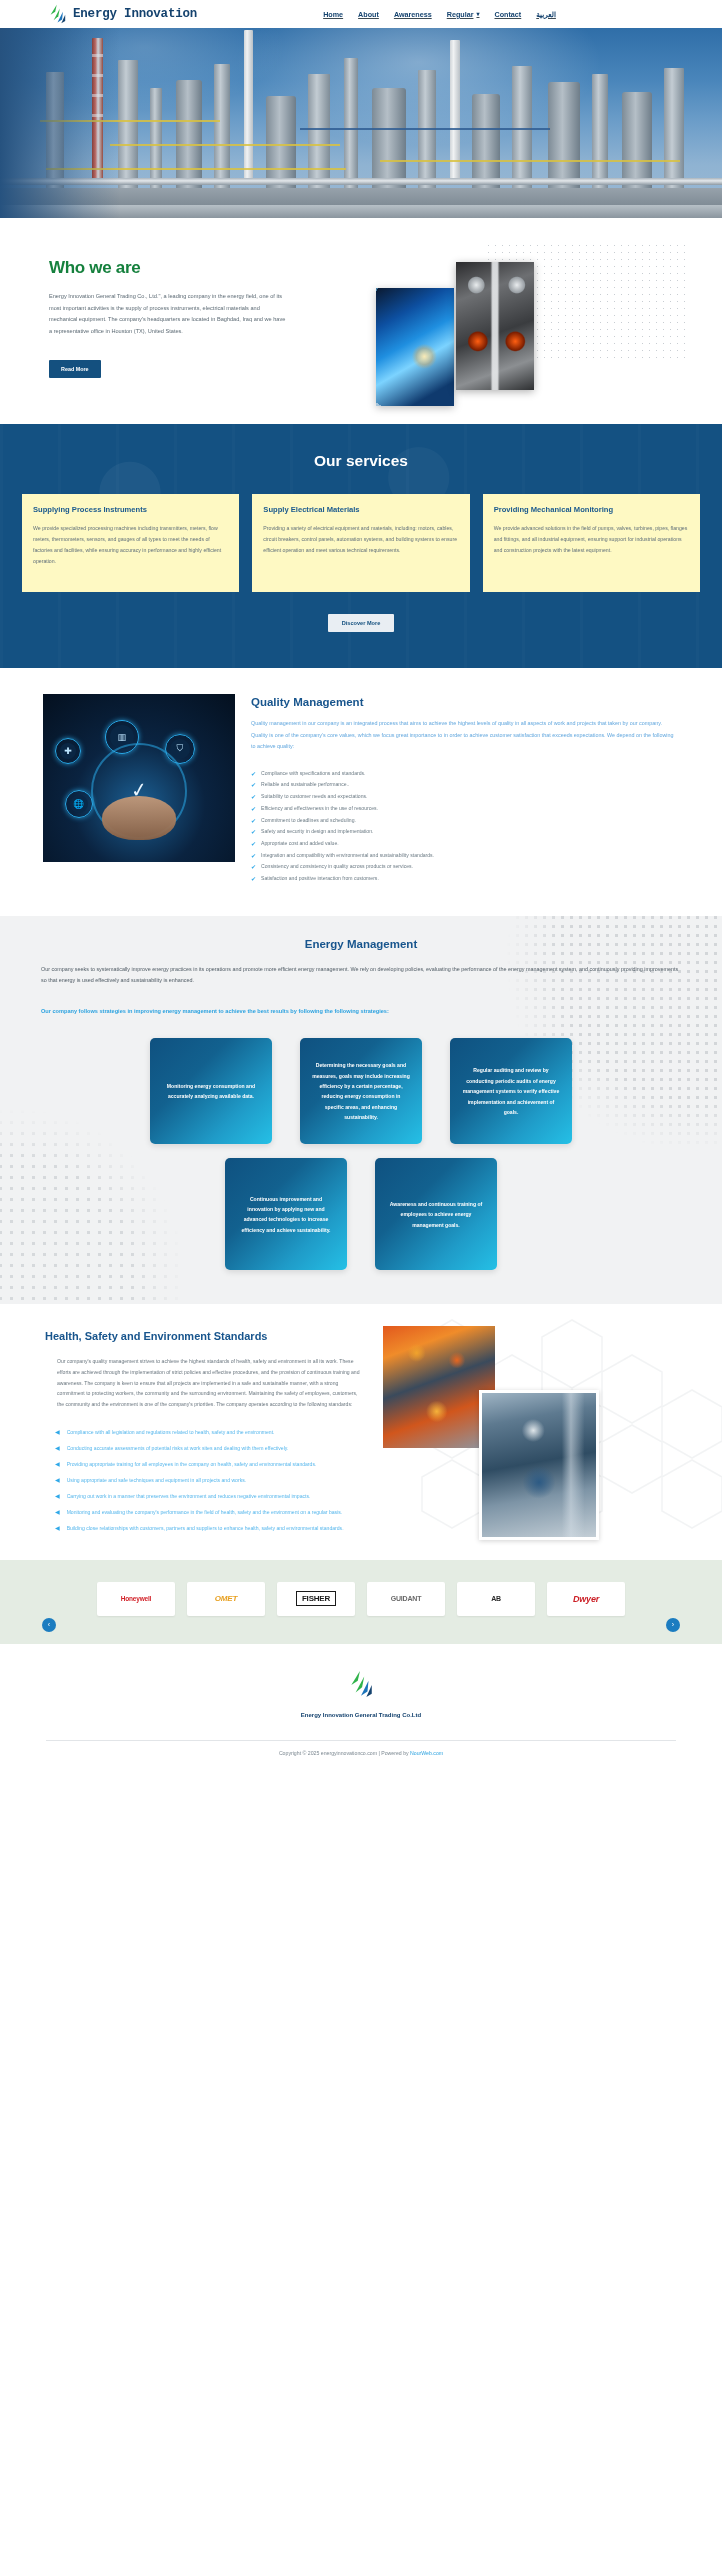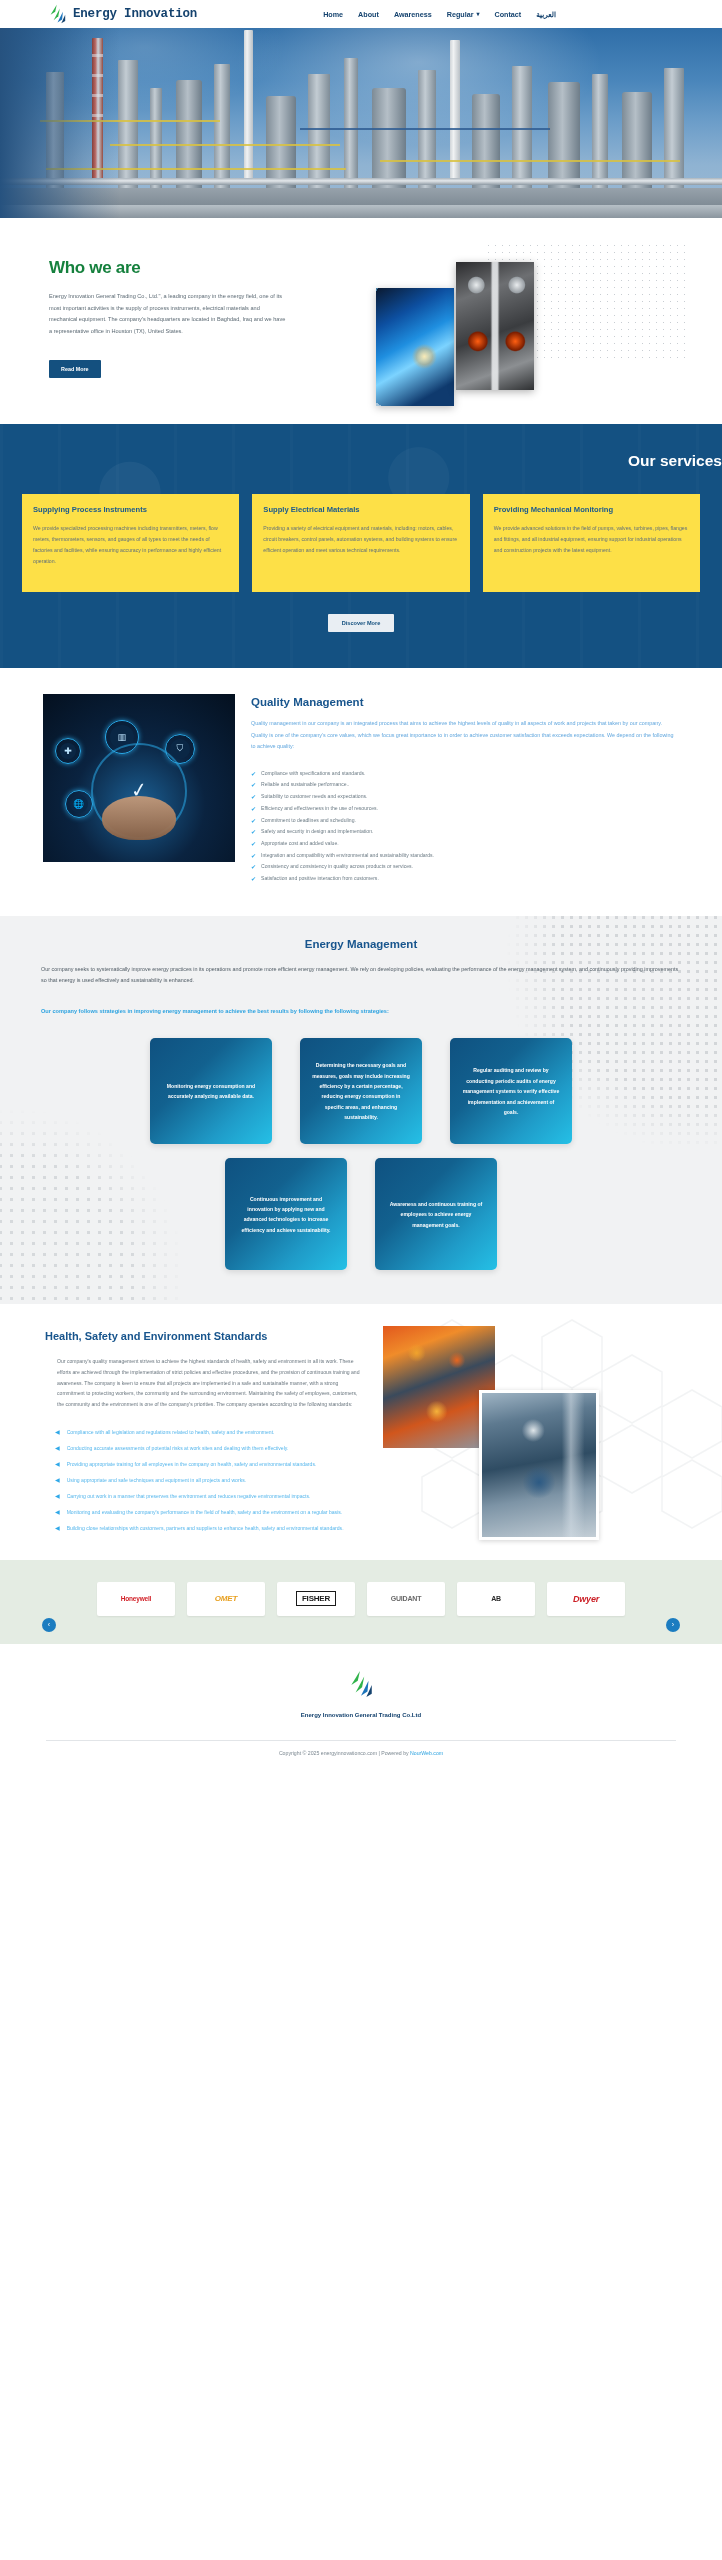--- a/index.html
+++ b/index.html
@@ -23,21 +23,21 @@
     position: relative;
     z-index: 20;
   }
   .brand { display: flex; align-items: center; gap: 6px; }
   .brand-mark { width: 19px; height: 20px; position: relative; display:block; }
   .brand-name {
     font-size: 12.5px; font-weight: bold; color: #14426e; letter-spacing: -0.2px;
     white-space: nowrap;
     font-family: Liberation Mono, monospace;
   }
-  .nav { display: flex; align-items: center; gap: 15px; margin-left: 126px; }
+  .nav { display: flex; align-items: center; gap: 15px; margin-left: 126px; text-decoration: underline; }
   .nav a {
     font-size: 7.2px; font-weight: bold; color: #14426e; text-decoration: none;
     white-space: nowrap; display: inline-flex; align-items: center; gap: 3px;
   }
   .caret { font-size: 6px; line-height: 1; }
 
   
   .hero { height: 190px; position: relative; overflow: hidden; background: #1c4a74; }
   .hero-sky {
     position: absolute; inset: 0;
@@ -150,26 +150,26 @@
     padding: 28px 0 36px 0;
   }
   .services-bg {
     position:absolute; inset:0; opacity:.20;
     background:
       radial-gradient(circle 34px at 18% 28%, rgba(255,255,255,.25) 0 30px, rgba(0,0,0,0) 31px),
       radial-gradient(circle 34px at 58% 22%, rgba(255,255,255,.18) 0 30px, rgba(0,0,0,0) 31px),
       repeating-linear-gradient(90deg, rgba(255,255,255,.10) 0 3px, rgba(0,0,0,0) 3px 58px);
   }
   h2.section-title-light {
-    position: relative; text-align: right; color: #fff;
+    position: relative; text-align: center; color: #fff;
     font-size: 15.5px; font-weight: bold; margin-bottom: 24px;
   }
   .cards3 { position: relative; display: flex; gap: 13px; padding: 0 22px; }
   .card {
-    background: #fde047; flex: 1; padding: 11px 11px 14px 11px; min-height: 98px;
+    background: #fef9c3; flex: 1; padding: 11px 11px 14px 11px; min-height: 98px;
   }
   .card h3 {
     font-size: 7.6px; color: #1b5a8e; font-weight: bold; margin-bottom: 9px;
   }
   .card p { font-size: 5.2px; line-height: 2.15; color: #61707a; }
   .btn-ghost {
     display:block; margin: 22px auto 0 auto; background:#e9eef3; color:#14507f;
     font-size:5.6px; font-weight:bold; padding:6px 14px; border:none; border-radius:1px;
     position: relative; cursor:pointer; font-family: inherit;
   }

